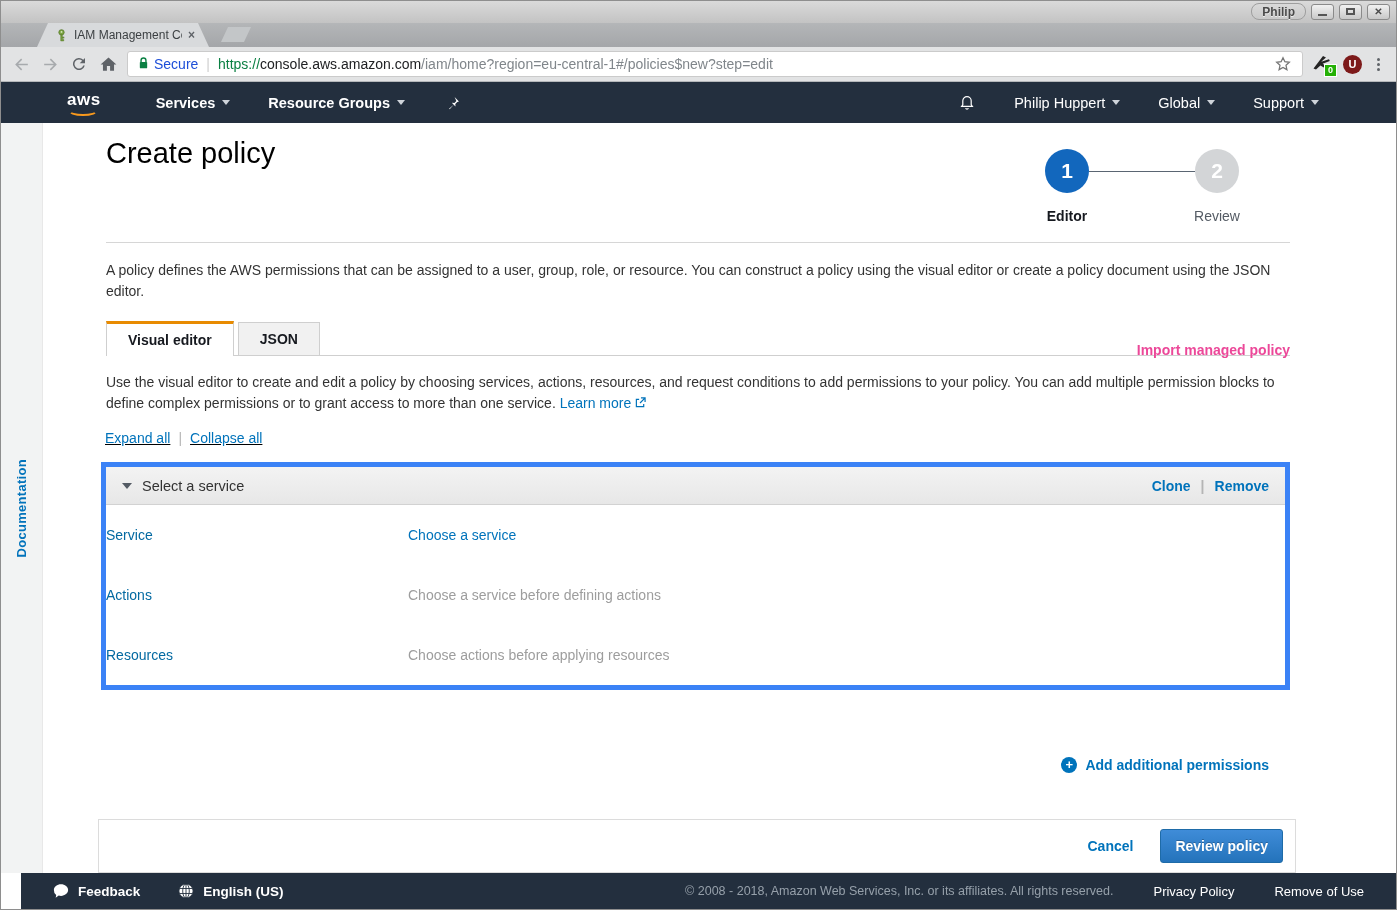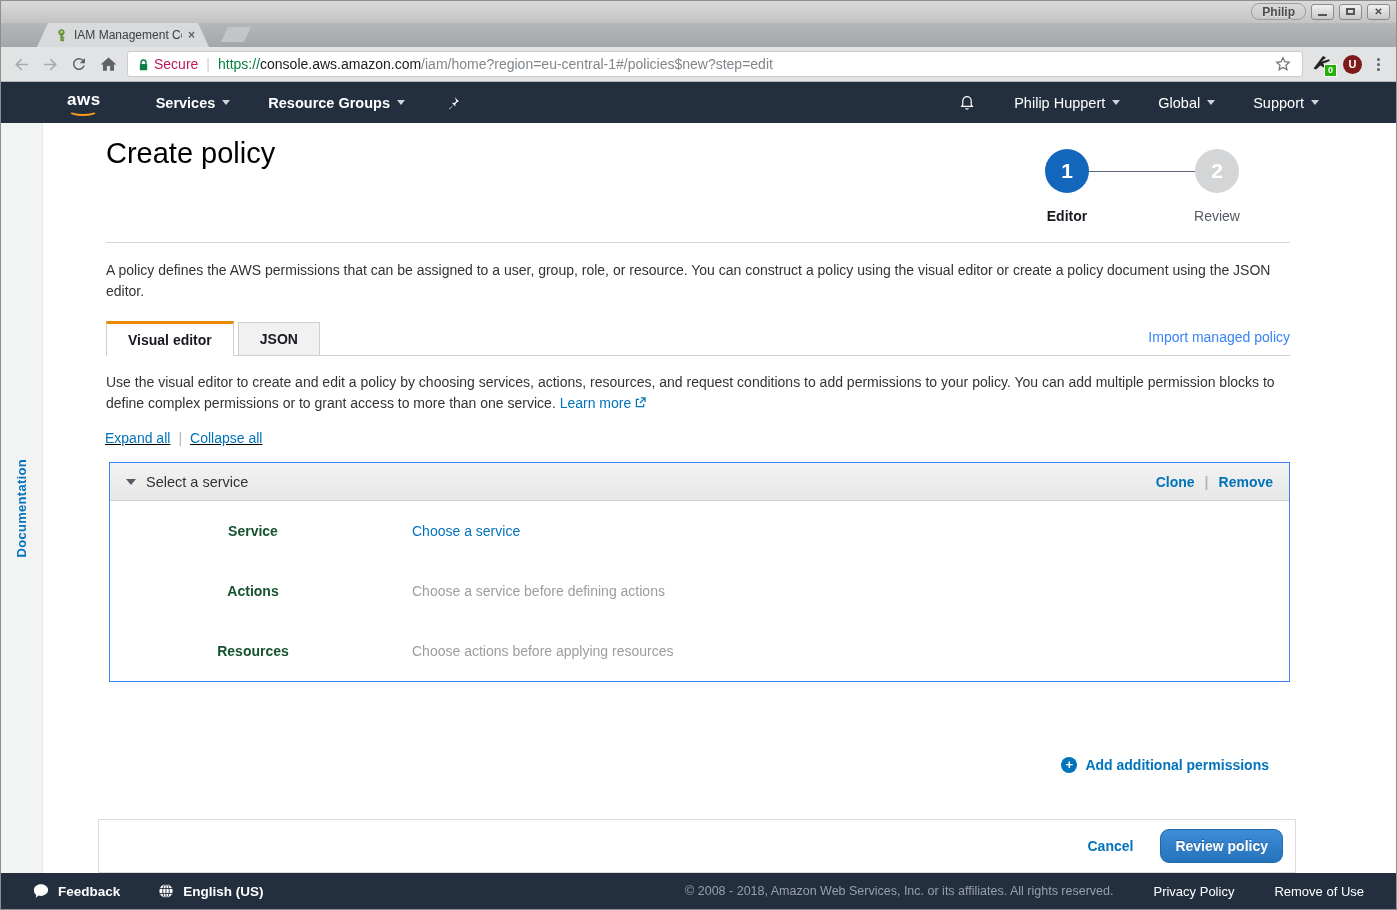--- a/index.html
+++ b/index.html
@@ -24,21 +24,21 @@
   .tab-title { flex:1; font-size:12px; color:#3c4043; white-space:nowrap; overflow:hidden; }
   .tab-close { font-size:12px; font-weight:bold; color:#5f6368; line-height:1; }
   .newtab { position:absolute; left:220px; top:4px; width:30px; height:15px; background:#c3c6c8;
     clip-path:polygon(7px 0px, 30px 0px, 23px 15px, 0px 15px); }
 
   
   .toolbar { height:35px; background:#e2e3e4; border-bottom:1px solid #b5b8ba; display:flex; align-items:center; padding:0 10px; gap:9px; }
   .tool-icon { width:20px; height:20px; display:flex; align-items:center; justify-content:center; }
   .omnibox { flex:1; height:26px; background:#fff; border:1px solid #cbcbcb; border-radius:3px;
     display:flex; align-items:center; gap:8px; padding:0 10px; font-size:14px; }
-  .secure { color:#be185d; display:flex; align-items:flex-end; gap:5px; }
+  .secure { color:#1d4ed8; display:flex; align-items:flex-start; gap:5px; }
   .url-sep { color:#d0d0d0; }
   .url-scheme { color:#0b8043; }
   .url-host { color:#202124; }
   .url-path { color:#80868b; }
   .url-wrap { white-space:nowrap; overflow:hidden; flex:1; }
   .ext-bird { position:relative; width:22px; height:22px; }
   .ext-badge { position:absolute; right:-3px; bottom:-2px; background:#25b006; color:#fff; font-size:9px; font-weight:bold;
     padding:0 3px; line-height:11px; border:1px solid #fff; }
   .ext-ublock { width:19px; height:19px; border-radius:50%; background:#7d1a1a; color:#fff; font-size:11px; font-weight:bold;
     display:flex; align-items:center; justify-content:center; }
@@ -79,53 +79,53 @@
 
   .hr1 { position:absolute; top:119px; left:105px; right:106px; border-top:1px solid #d6d6d6; }
   .intro { position:absolute; top:137px; left:105px; width:1172px; font-size:14px; line-height:21px; color:#333; }
 
   .tabs { position:absolute; top:199px; left:105px; right:106px; height:34px; }
   .tabs-line { position:absolute; left:0; right:0; bottom:0; height:1px; background:#cfcfcf; }
   .tab-row { position:absolute; left:0; bottom:0; display:flex; align-items:flex-end; }
   .ptab { height:33px; display:flex; align-items:center; padding:16px 21px; font-size:14px; font-weight:bold; color:#16191f;
     background:#f1f1f1; border:1px solid #cfcfcf; margin-right:4px; position:relative; z-index:2; }
   .ptab.active { height:34px; background:#fff; border-top:3px solid #e88b01; border-bottom:none; }
-  .import-link { position:absolute; right:0; top:7px; font-size:14px; color:#3b82f6; text-decoration:none; z-index:2; }
+  .import-link { position:absolute; right:0; top:20px; font-size:14px; color:#ec4899; text-decoration:none; z-index:2;font-weight:bold; }
 
   .help { position:absolute; top:249px; left:105px; width:1180px; font-size:14px; line-height:21px; color:#333; }
   a.blue { color:#0073bb; text-decoration:none; }
   .expandrow { position:absolute; top:307px; left:104px; font-size:14px;text-decoration:underline; }
   .pipe { color:#b5b5b5; margin:0 8px; }
 
-  .panel { position:absolute; top:339px; left:108px; right:106px; border:1px solid #3b82f6; background:#fff; }
+  .panel { position:absolute; top:339px; left:100px; right:106px; border:5px solid #3b82f6; background:#fff; }
   .panel-header { height:38px; background:linear-gradient(#f3f3f3,#e7e7e7); border-bottom:1px solid #d2d2d2;
     display:flex; align-items:center; padding:0 16px; font-size:14.5px; color:#333; }
   .hdr-caret { width:0; height:0; border-left:5px solid transparent; border-right:5px solid transparent;
     border-top:6px solid #545b64; margin-right:10px; }
   .panel-actions { margin-left:auto; font-size:14px; font-weight:bold; display:flex; align-items:center; }
   .panel-actions .pipe { margin:0 10px; }
   .prow { height:60px; display:flex; align-items:center; }
-  .prow-label { width:286px; text-align:center; font-size:14px; font-weight:bold; color:#14532d; }
+  .prow-label { width:286px; text-align:left; font-size:14px; font-weight:normal; color:#0369a1; }
   .prow-value { margin-left:16px; font-size:14px; }
   .prow-value.muted { color:#9d9d9d; }
 
   .addperm { position:absolute; top:634px; right:127px; display:flex; align-items:center; gap:8px;
     color:#0073bb; font-size:14px; font-weight:bold; cursor:pointer; }
   .plus-circle { width:16px; height:16px; border-radius:50%; background:#0073bb; color:#fff; font-size:13px; font-weight:bold;
     display:flex; align-items:center; justify-content:center; line-height:1; padding-bottom:1px; }
 
   .actionbar { position:absolute; top:696px; left:97px; right:100px; height:54px; background:#fff; border:1px solid #dcdcdc;
     display:flex; align-items:center; justify-content:flex-end; gap:27px; padding-right:12px; }
   .cancel-link { font-size:14px; font-weight:bold; color:#0073bb; text-decoration:none; }
-  .review-btn { background:linear-gradient(#3f8cd8,#2473bb); border:1px solid #1e6ba8; border-radius:9px;
+  .review-btn { background:linear-gradient(#3f8cd8,#2473bb); border:1px solid #1e6ba8; border-radius:3px;
     color:#fff; font-size:14px; font-weight:bold; padding:8px 14px; text-shadow:0 -1px 0 rgba(0,0,0,.25); cursor:pointer;
     font-family:"Liberation Sans", sans-serif; }
 
   
-  .footer { height:36px; background:#232f3e; display:flex; align-items:center; padding:0 32px; color:#fff; font-size:13.5px; }
+  .footer { height:36px; background:#232f3e; display:flex; align-items:center; padding:0 32px; color:#fff; font-size:13.5px;margin-left:20px; }
   .foot-item { display:flex; align-items:center; gap:9px; font-weight:bold; }
   .foot-item + .foot-item { margin-left:38px; }
   .foot-right { margin-left:auto; display:flex; align-items:center; }
   .copyright { color:#96a0aa; font-size:12.5px; }
   .foot-link { color:#fff; text-decoration:none; margin-left:40px; font-size:13px; }
 </style>
 </head>
 <body>
 
 <div class="screen">

